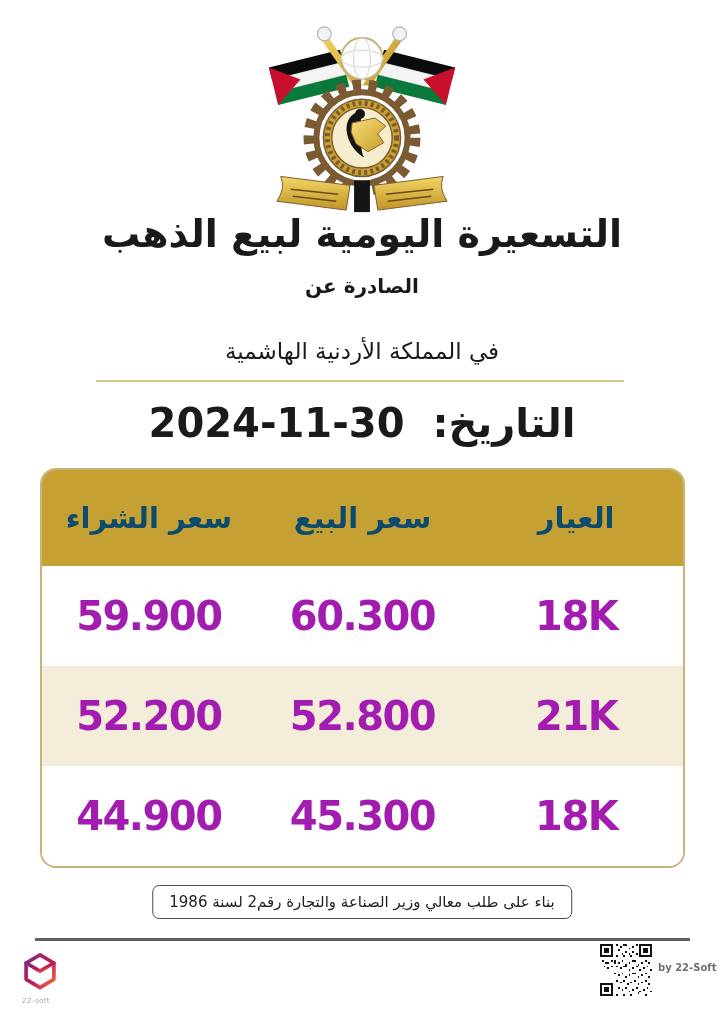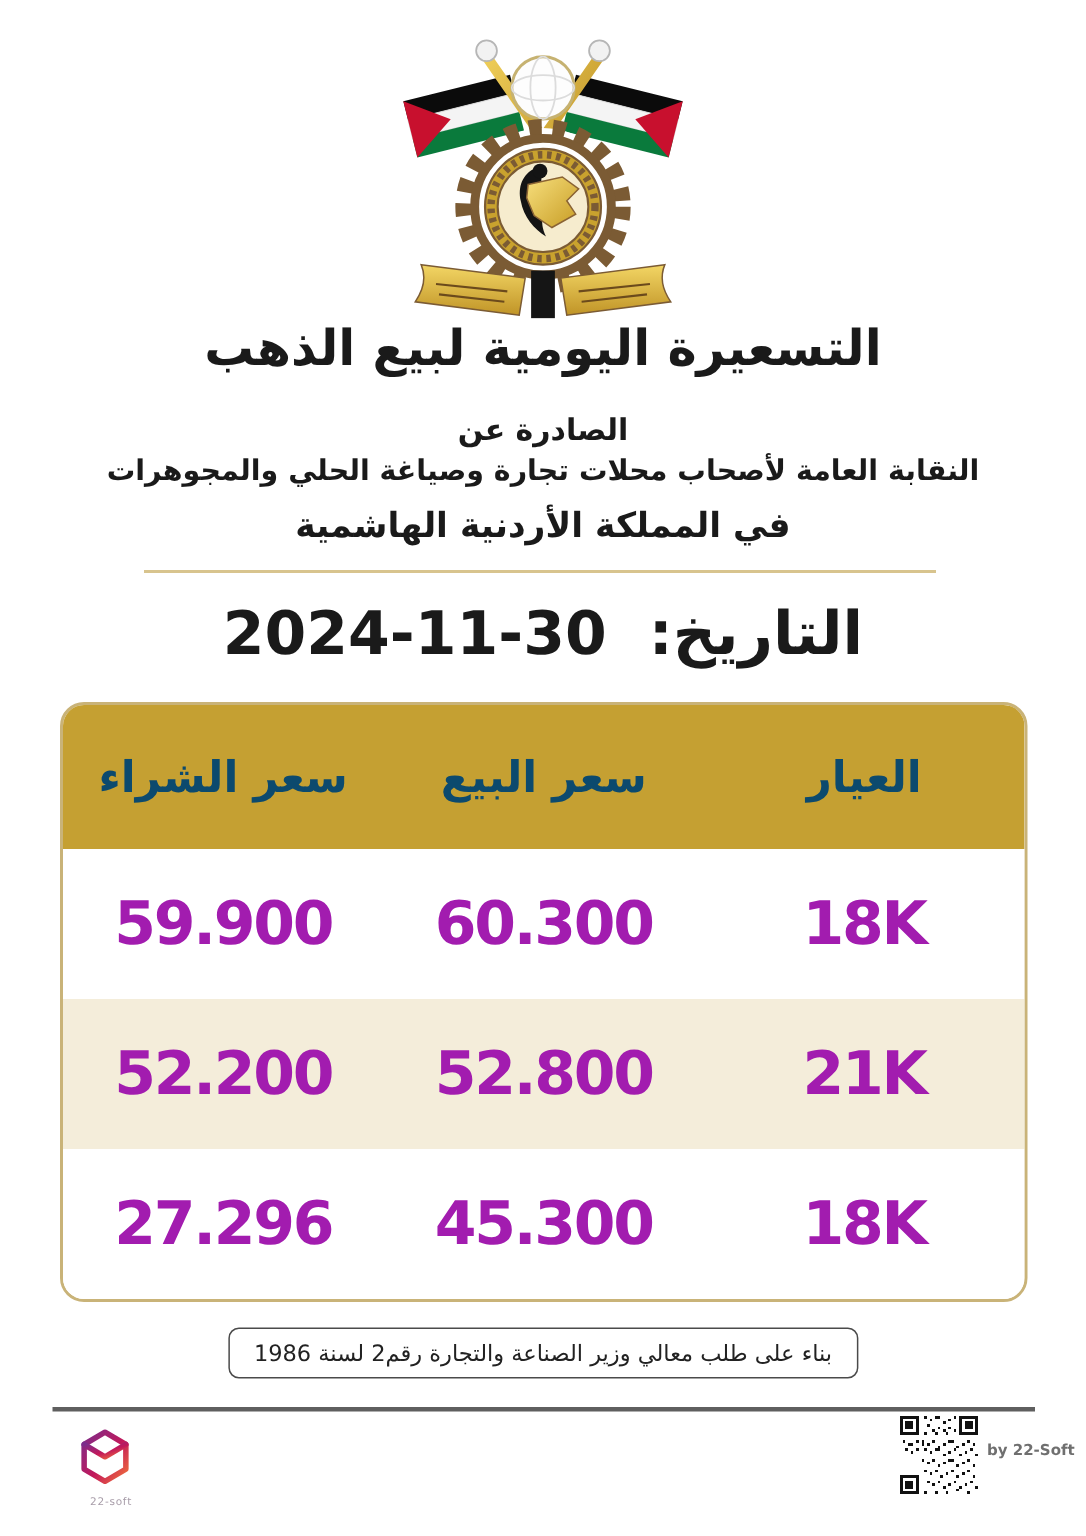--- a/index.html
+++ b/index.html
@@ -10,24 +10,24 @@
     margin: 0 auto;
     background: #ffffff;
     overflow: hidden;
     font-family: "DejaVu Sans", sans-serif;
     color: #1a1a1a;
   }
   .centered-text { position:absolute; left:0; width:100%; text-align:center; }
 
   .emblem-wrap { position:absolute; top:14px; left:50%; transform:translateX(-50%); }
 
-  .main-title   { top:212px; font-size:33px; font-weight:700; letter-spacing:-0.5px; }
+  .main-title   { top:212px; font-size:38px; font-weight:700; letter-spacing:-0.5px; }
   .issued-by    { top:274px; font-size:20px; font-weight:700; }
   .org-line1    { top:303px; font-size:19px; font-weight:700; }
-  .org-line2    { top:338px; font-size:23px; font-weight:700; }
+  .org-line2    { top:338px; font-size:23px; font-weight:400; }
   .gold-sep     { position:absolute; top:380px; left:96px; width:528px; height:2px; background:#d8c48e; }
 
   .date-line    { top:400px; font-size:40px; font-weight:800; direction:rtl; }
   .date-line .lbl { margin-left:28px; }
 
   .price-table {
     position:absolute; left:40px; top:468px;
     width:645px; height:400px;
     border:2px solid #c9b378;
     border-radius:16px;
@@ -52,21 +52,21 @@
   .footnote {
     position:absolute; top:885px; left:50%; transform:translateX(-50%);
     border:1.5px solid #4a4a4a; border-radius:7px;
     padding:7px 16px;
     font-size:15px; color:#222;
     direction:rtl; white-space:nowrap;
     background:#fff;
   }
 
   .bottom-rule { position:absolute; top:938px; left:35px; width:655px; height:3px; background:#5f5f5f; }
-  .cube-wrap   { position:absolute; left:44px; top:952px; width:44px; text-align:right; }
+  .cube-wrap   { position:absolute; left:22px; top:952px; width:44px; text-align:left; }
   .cube-caption{ font-size:7px; color:#a79ca8; margin-top:1px; letter-spacing:0.5px; }
   .qr-wrap     { position:absolute; left:600px; top:944px; }
   .credit      { position:absolute; left:658px; top:962px; font-size:10px; color:#6f6f6f; font-weight:700; }
 </style>
 </head>
 <body>
 
 <div class="page">
 
   <div class="emblem-wrap">
@@ -127,21 +127,20 @@
         <line x1="28" y1="177" x2="76" y2="182"></line>
         <line x1="30" y1="184" x2="74" y2="189"></line>
         <line x1="124" y1="182" x2="172" y2="177"></line>
         <line x1="126" y1="189" x2="170" y2="184"></line>
       </g>
     </svg>
   </div>
 
   <div class="centered-text main-title">التسعيرة اليومية لبيع الذهب</div>
   <div class="centered-text issued-by">الصادرة عن</div>
-  <div class="centered-text org-line1">النقابة العامة لأصحاب محلات تجارة وصياغة الحلي والمجوهرات</div>
   <div class="centered-text org-line2">في المملكة الأردنية الهاشمية</div>
   <div class="gold-sep"></div>
 
   <div class="centered-text date-line">
     <span class="lbl">التاريخ:</span><span>30-11-2024</span>
   </div>
 
   <div class="price-table">
     <div class="thead">
       <div class="cell">العيار</div>
@@ -154,21 +153,21 @@
       <div class="cell">59.900</div>
     </div>
     <div class="trow alt">
       <div class="cell">21K</div>
       <div class="cell">52.800</div>
       <div class="cell">52.200</div>
     </div>
     <div class="trow">
       <div class="cell">18K</div>
       <div class="cell">45.300</div>
-      <div class="cell">27.296</div>
+      <div class="cell">44.900</div>
     </div>
   </div>
 
   <div class="footnote">بناء على طلب معالي وزير الصناعة والتجارة رقم2 لسنة 1986</div>
 
   <div class="bottom-rule"></div>
 
   <div class="cube-wrap">
     <svg width="36" height="40" viewBox="0 0 44 48" aria-hidden="true">
       <defs>

